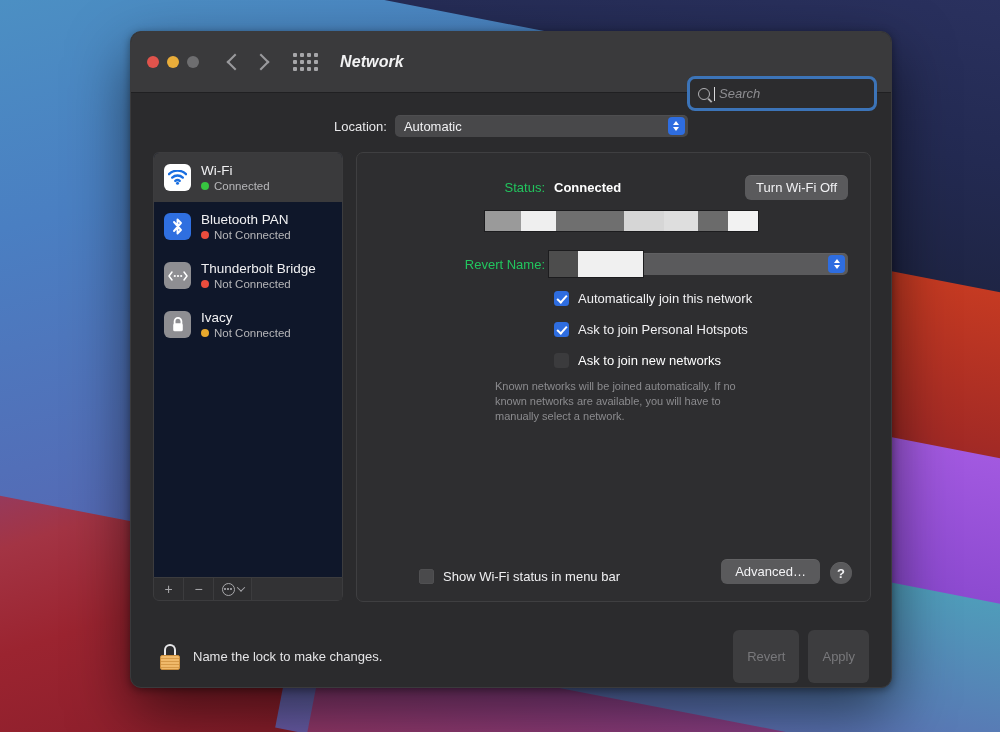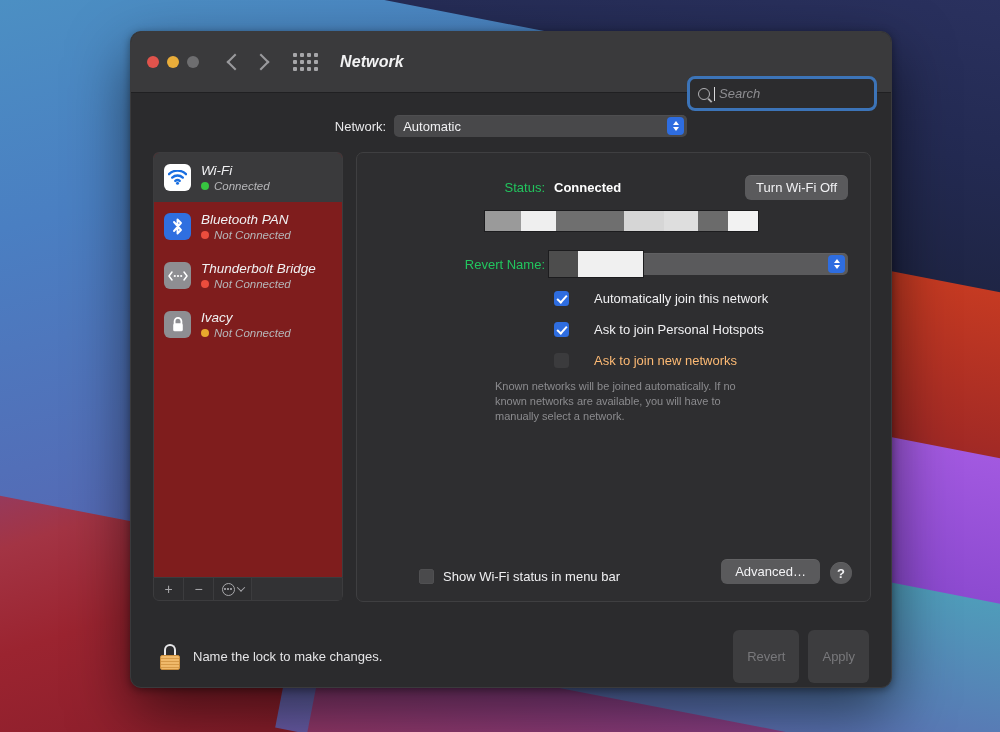--- a/index.html
+++ b/index.html
@@ -199,27 +199,26 @@
     padding: 15px 20px 0 22px;
     gap: 13px;
   }
 
   
   #sidebar {
     width: 190px;
     display: flex; flex-direction: column;
   }
   #service-list {
-    background: #7f1d1d;
+    background: #0f172a;
     border: 1px solid #3c3c3e;
     border-bottom: none;
     border-radius: 6px 6px 0 0;
     height: 425px;
     overflow: hidden;
-    font-style: italic;
   }
   .service-row {
     display: flex; align-items: center;
     gap: 10px;
     padding: 8px 10px;
     height: 49px;
   }
   .service-row.selected { background: #3a3a3c; }
   .svc-icon {
     width: 27px; height: 27px; border-radius: 6px; flex: none;
@@ -324,40 +323,40 @@
   }
   #netname-inner { flex: 1; height: 100%; }
   #netname-redaction {
     position: absolute;
     left: -6px; top: -3px;
     height: 28px;
     width: 96px;
   }
 
   .check-row {
-    display: flex; align-items: center; gap: 25px;
+    display: flex; align-items: center; gap: 9px;
     margin-left: 175px;
     margin-top: 16px;
   }
   .cb {
     width: 15px; height: 15px; border-radius: 3.5px; flex: none;
     position: relative;
   }
   .cb-on { background: #2e6de0; }
   .cb-on::after {
     content: "";
     position: absolute; left: 4.5px; top: 1.5px;
     width: 4px; height: 8px;
     border-right: 2px solid #fff; border-bottom: 2px solid #fff;
     transform: rotate(42deg);
   }
   .cb-off { background: #4a4a4c; box-shadow: 0 0 0 0.5px #565658 inset; }
   .cb-disabled { background: #3b3b3d; }
   .check-label { color: #f0f0f2; font-size: 13px; }
-  .check-label.disabled { color: #fdba74; }
+  .check-label.disabled { color: #ffffff; }
 
   #help-text {
     margin-left: 116px;
     margin-top: 11px;
     width: 265px;
     color: #8b8b8e;
     font-size: 11px;
     line-height: 15px;
   }
 
@@ -467,21 +466,21 @@
           <div class="search-glass"></div>
           <div id="search-caret"></div>
           <div id="search-placeholder">Search</div>
         </div>
       </div>
     </div>
 
     <div id="body">
 
       <div id="location-row">
-        <div id="location-label">Network:</div>
+        <div id="location-label">Location:</div>
         <div id="location-select">
           <div id="location-value">Automatic</div>
           <div class="stepper">
             <div class="ar ar-up"></div>
             <div class="ar ar-down"></div>
           </div>
         </div>
       </div>
 
       <div id="cols">

